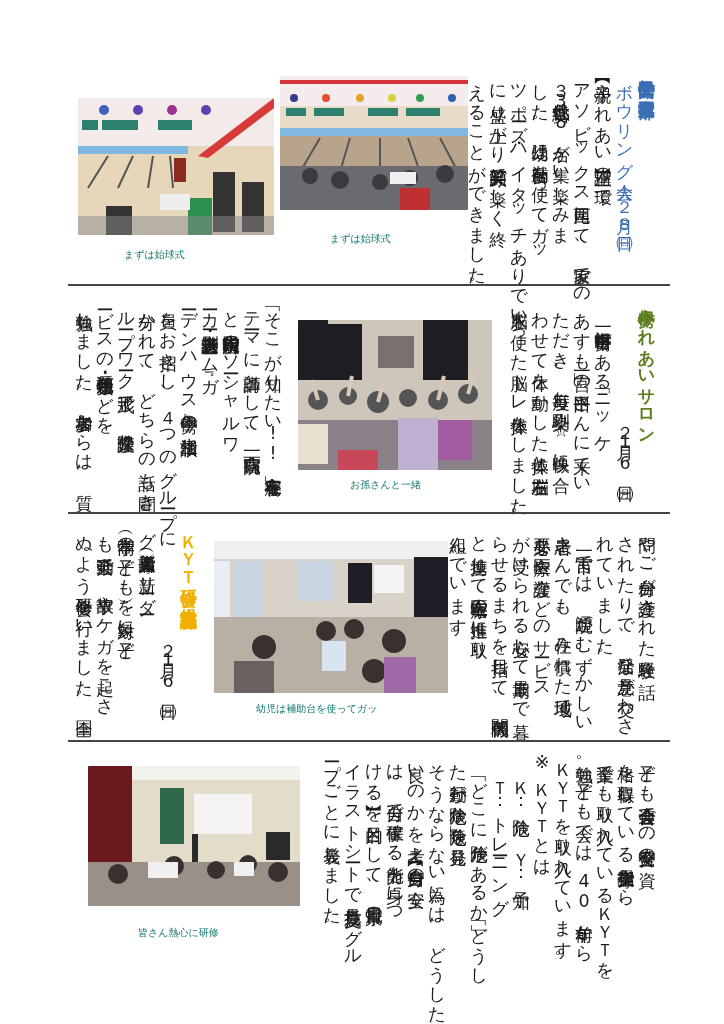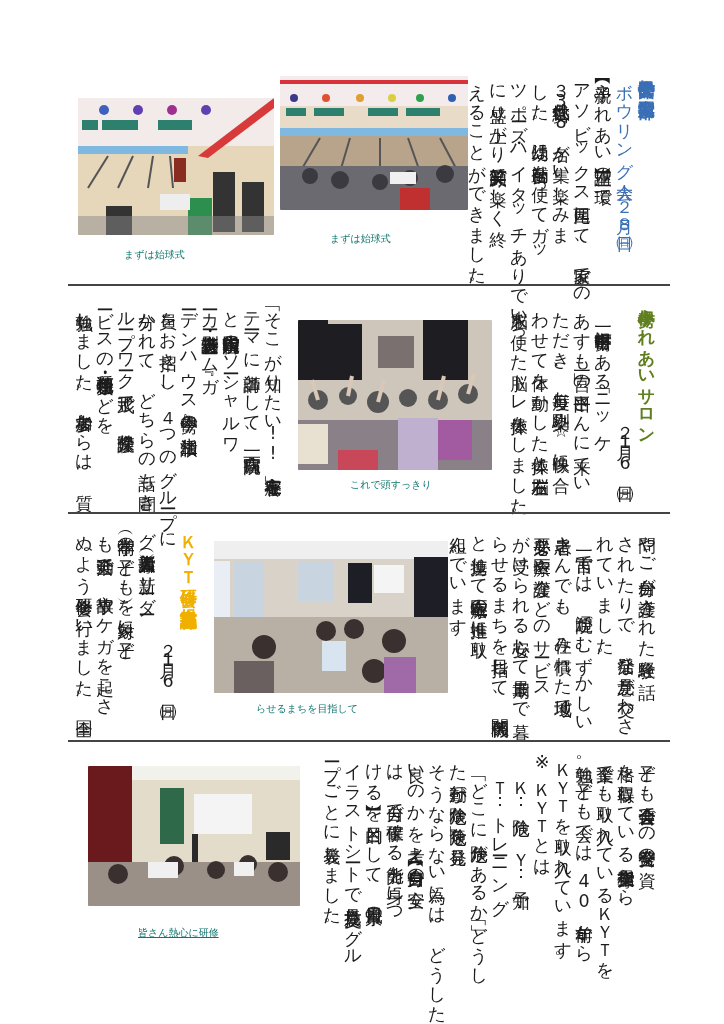--- a/index.html
+++ b/index.html
@@ -142,21 +142,21 @@
           <line x1="140" y1="80" x2="146" y2="56"></line>
           <line x1="170" y1="74" x2="176" y2="54"></line>
         </g>
       <rect x="0" y="100" width="194" height="50" fill="#8a8088"></rect>
       <rect x="100" y="98" width="40" height="52" fill="#bfb0d0"></rect>
       <rect x="140" y="100" width="34" height="40" fill="#a25aa0"></rect>
       <rect x="40" y="130" width="40" height="20" fill="#c8485a"></rect>
       <rect x="0" y="104" width="30" height="40" fill="#e8e0d0"></rect>
     </svg>
   </div>
-  <div class="caption" style="left:350px; top:478px;">これで頭すっきり</div>
+  <div class="caption" style="left:350px; top:478px;">お孫さんと一緒</div>
 
   <div class="vtext" style="left:262px; top:300px;">「そこが知りたい!!在宅療養」を</div>
   <div class="vtext" style="left:241px; top:300px;">テーマに講師として、一宮西病院</div>
   <div class="vtext" style="left:220px; top:300px;">と木曽川市民病院のソーシャルワ</div>
   <div class="vtext" style="left:199px; top:300px;">ーカー・特別養護老人ホーム『ガ</div>
   <div class="vtext" style="left:178px; top:300px;">ーデンハウス今伊勢』の生活相談</div>
   <div class="vtext" style="left:157px; top:300px;">員をお招きし、４つのグループに</div>
   <div class="vtext" style="left:136px; top:300px;">分かれて、どちらの話も聞き、グ</div>
   <div class="vtext" style="left:115px; top:300px;">ループワーク形式で、介護保険サ</div>
   <div class="vtext" style="left:94px; top:300px;">ービスの種類・特色・費用などを</div>
@@ -193,21 +193,21 @@
           <circle cx="112" cy="90" r="10"></circle>
           <circle cx="140" cy="88" r="10"></circle>
           <circle cx="180" cy="100" r="12"></circle>
           <circle cx="160" cy="130" r="12"></circle>
         </g>
       <rect x="108" y="100" width="24" height="30" fill="#d8e4f0"></rect>
       <rect x="170" y="116" width="32" height="36" fill="#a06aa8"></rect>
       <rect x="20" y="120" width="40" height="32" fill="#6a6060"></rect>
     </svg>
   </div>
-  <div class="caption" style="left:256px; top:702px;">らせるまちを目指して</div>
+  <div class="caption" style="left:256px; top:702px;">幼児は補助台を使ってガッ</div>
 
   <div class="vtitle orange" style="left:178px; top:524px;">ＫＹＴ研修会　児童育成協議会</div>
   <div class="vtext" style="left:157px; top:632px;">２月16日㈪</div>
   <div class="vtext" style="left:136px; top:540px;">新指導者（大人）と新リーダー</div>
   <div class="vtext" style="left:115px; top:524px;">（高学年の子ども）を対象に子ど</div>
   <div class="vtext" style="left:94px; top:524px;">も会活動で、事故やケガを起こさ</div>
   <div class="vtext" style="left:73px; top:524px;">ぬよう研修会を行いました。全国</div>
 </div>
 
 <div class="divider" style="top:740px;"></div>
@@ -244,14 +244,14 @@
           <circle cx="30" cy="108" r="10"></circle>
           <circle cx="86" cy="100" r="10"></circle>
           <circle cx="128" cy="104" r="9"></circle>
           <circle cx="160" cy="98" r="9"></circle>
           <circle cx="190" cy="106" r="10"></circle>
         </g>
       <rect x="60" y="96" width="30" height="16" fill="#f0f0f0"></rect>
       <rect x="146" y="96" width="20" height="14" fill="#f0f0f0"></rect>
     </svg>
   </div>
-  <div class="caption" style="left:138px; top:926px;text-decoration:underline;">皆さん熱心に研修</div>
+  <div class="caption" style="left:138px; top:926px;">皆さん熱心に研修</div>
 </div>
 
 </body></html>

